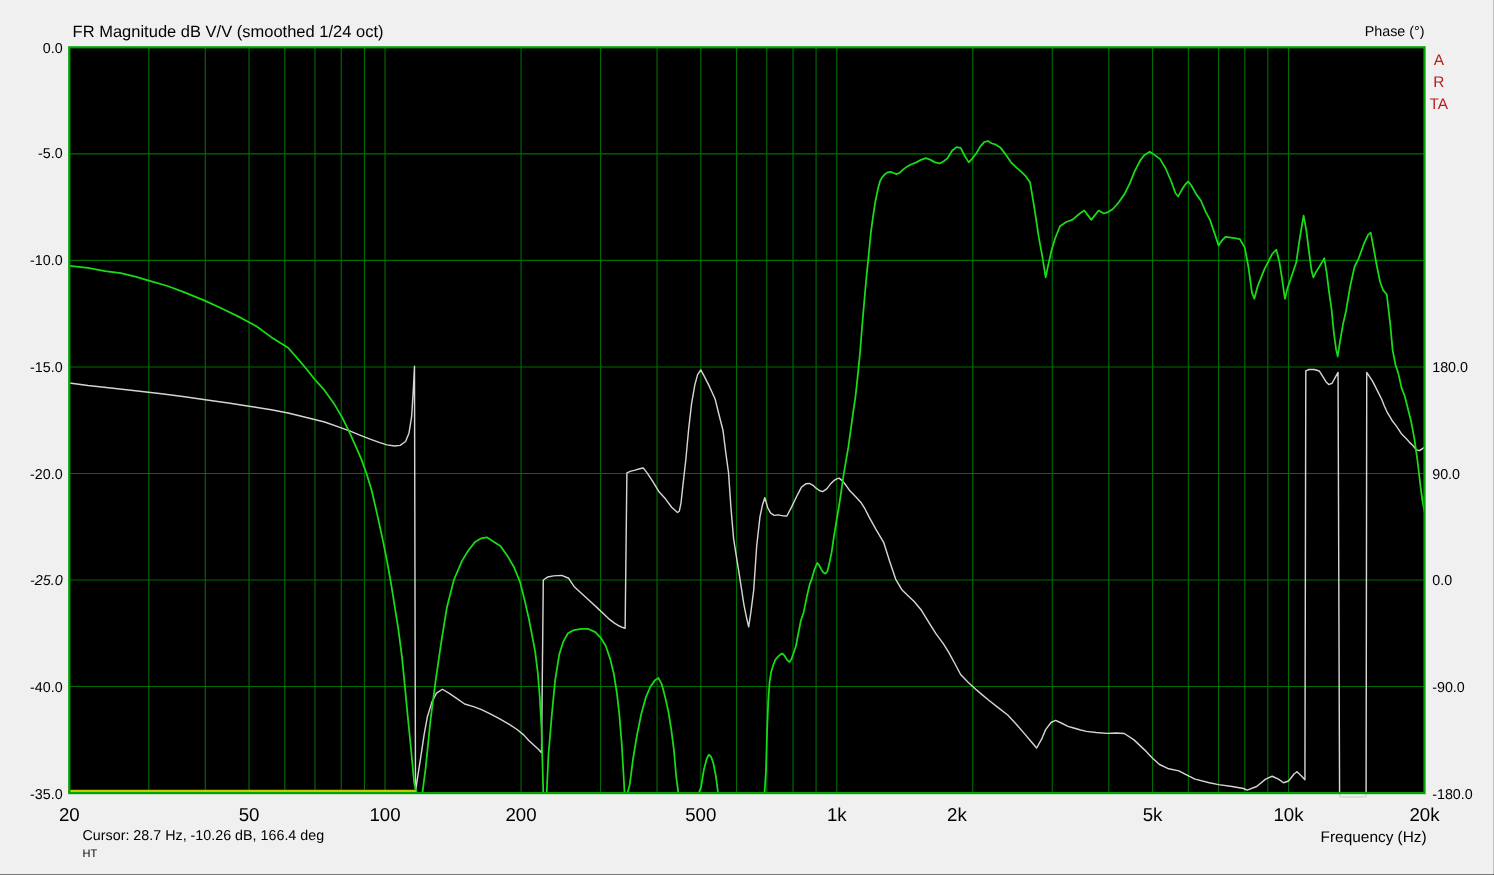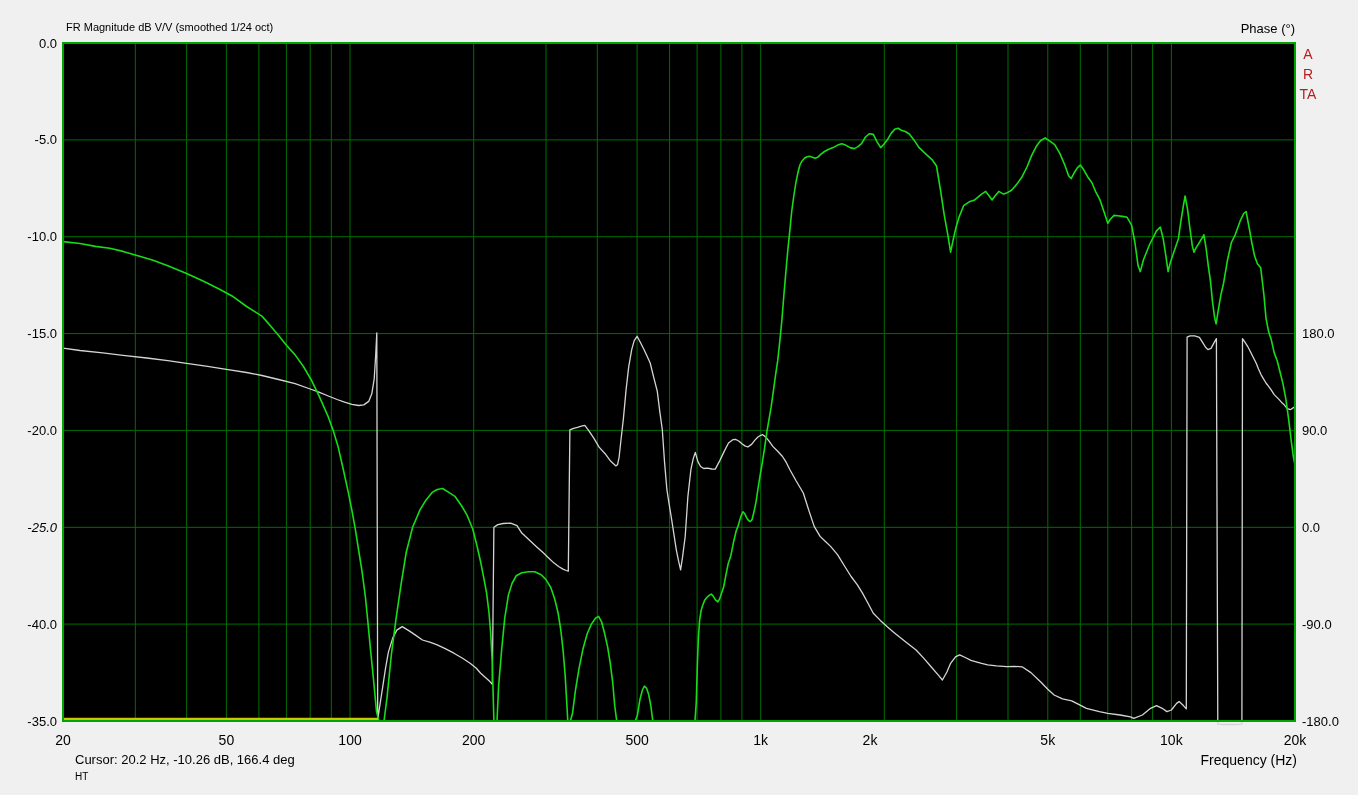--- a/index.html
+++ b/index.html
@@ -2,39 +2,39 @@
 <html><head>
 <meta charset="utf-8">
 <style>
   html,body{margin:0;padding:0;}
   body{
     width:1358px;height:795px;background:#f0f0f0;
     font-family:"Liberation Sans", sans-serif;
     position:relative;overflow:hidden;color:#000;
   }
   .abs{position:absolute;}
-  #chart-title{left:66px;top:21px;font-size:11px;white-space:nowrap;}
+  #chart-title{left:66px;top:21px;font-size:15px;white-space:nowrap;}
   #phase-axis-title{right:63px;top:21px;font-size:13px;white-space:nowrap;}
   #arta-watermark{left:1299px;top:44px;width:18px;font-size:14px;line-height:20px;
     text-align:center;letter-spacing:0;color:#b91c1c;word-break:break-all;}
   #cursor-readout{left:75px;top:752px;font-size:13px;white-space:nowrap;}
   #signal-label{left:75px;top:771px;font-size:10px;white-space:nowrap;}
   #x-axis-title{right:61px;top:752px;font-size:14px;white-space:nowrap;}
   .ytick-left{position:absolute;width:55px;text-align:right;font-size:13px;height:15px;line-height:15px;}
   .ytick-right{position:absolute;left:1302px;width:60px;text-align:left;font-size:13px;height:15px;line-height:15px;}
-  .xtick{position:absolute;width:60px;text-align:center;font-size:14px;top:733px;height:15px;line-height:15px;}
+  .xtick{position:absolute;width:60px;text-align:center;font-size:17px;top:733px;height:15px;line-height:15px;}
   svg{position:absolute;left:0;top:0;}
 </style>
 </head>
 <body>
 
 <div class="abs" id="chart-title">FR Magnitude dB V/V (smoothed 1/24 oct)</div>
 <div class="abs" id="phase-axis-title">Phase (°)</div>
 <div class="abs" id="arta-watermark">ARTA</div>
-<div class="abs" id="cursor-readout">Cursor: 20.2 Hz, -10.26 dB, 166.4 deg</div>
+<div class="abs" id="cursor-readout">Cursor: 28.7 Hz, -10.26 dB, 166.4 deg</div>
 <div class="abs" id="signal-label">HT</div>
 <div class="abs" id="x-axis-title">Frequency (Hz)</div>
 
 <svg id="plot-svg" width="1358" height="795">
     <rect x="63" y="43" width="1232" height="678" fill="#000000"></rect>
     <line x1="63.0" y1="43" x2="63.0" y2="721" stroke="#006e00" stroke-width="1"></line>
     <line x1="135.3" y1="43" x2="135.3" y2="721" stroke="#006e00" stroke-width="1"></line>
     <line x1="186.6" y1="43" x2="186.6" y2="721" stroke="#006e00" stroke-width="1"></line>
     <line x1="226.4" y1="43" x2="226.4" y2="721" stroke="#006e00" stroke-width="1"></line>
     <line x1="258.9" y1="43" x2="258.9" y2="721" stroke="#006e00" stroke-width="1"></line>

